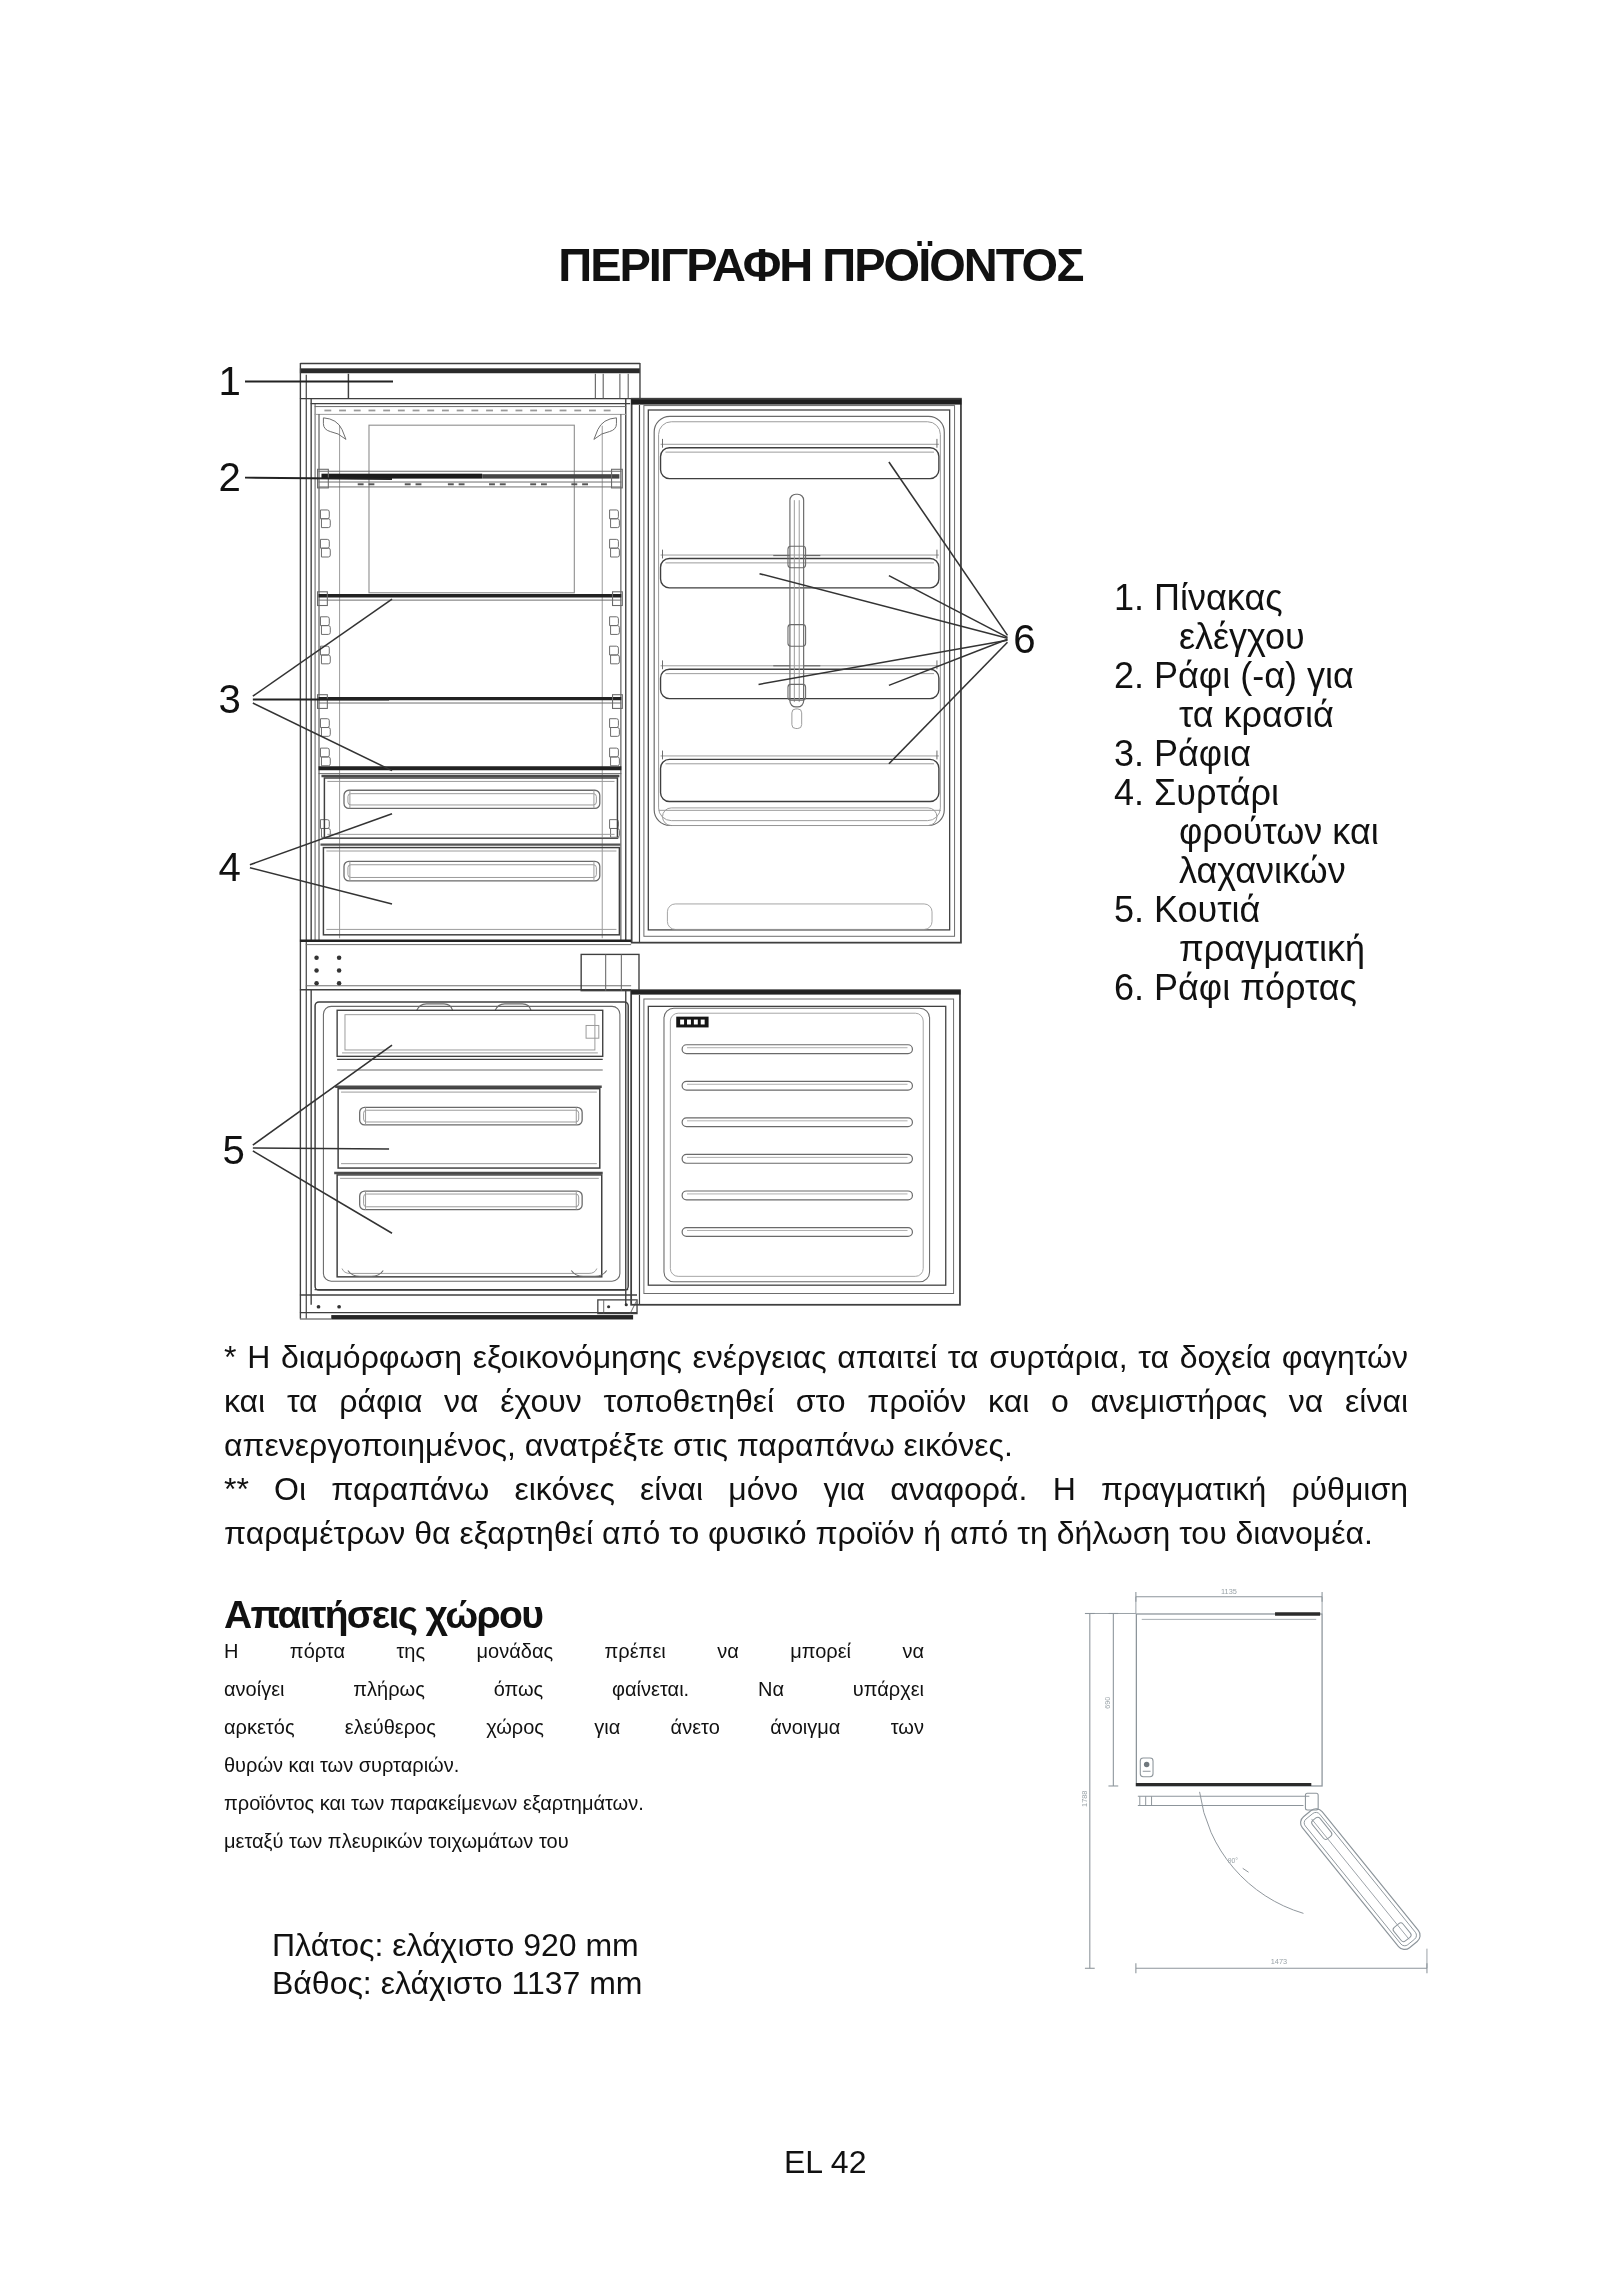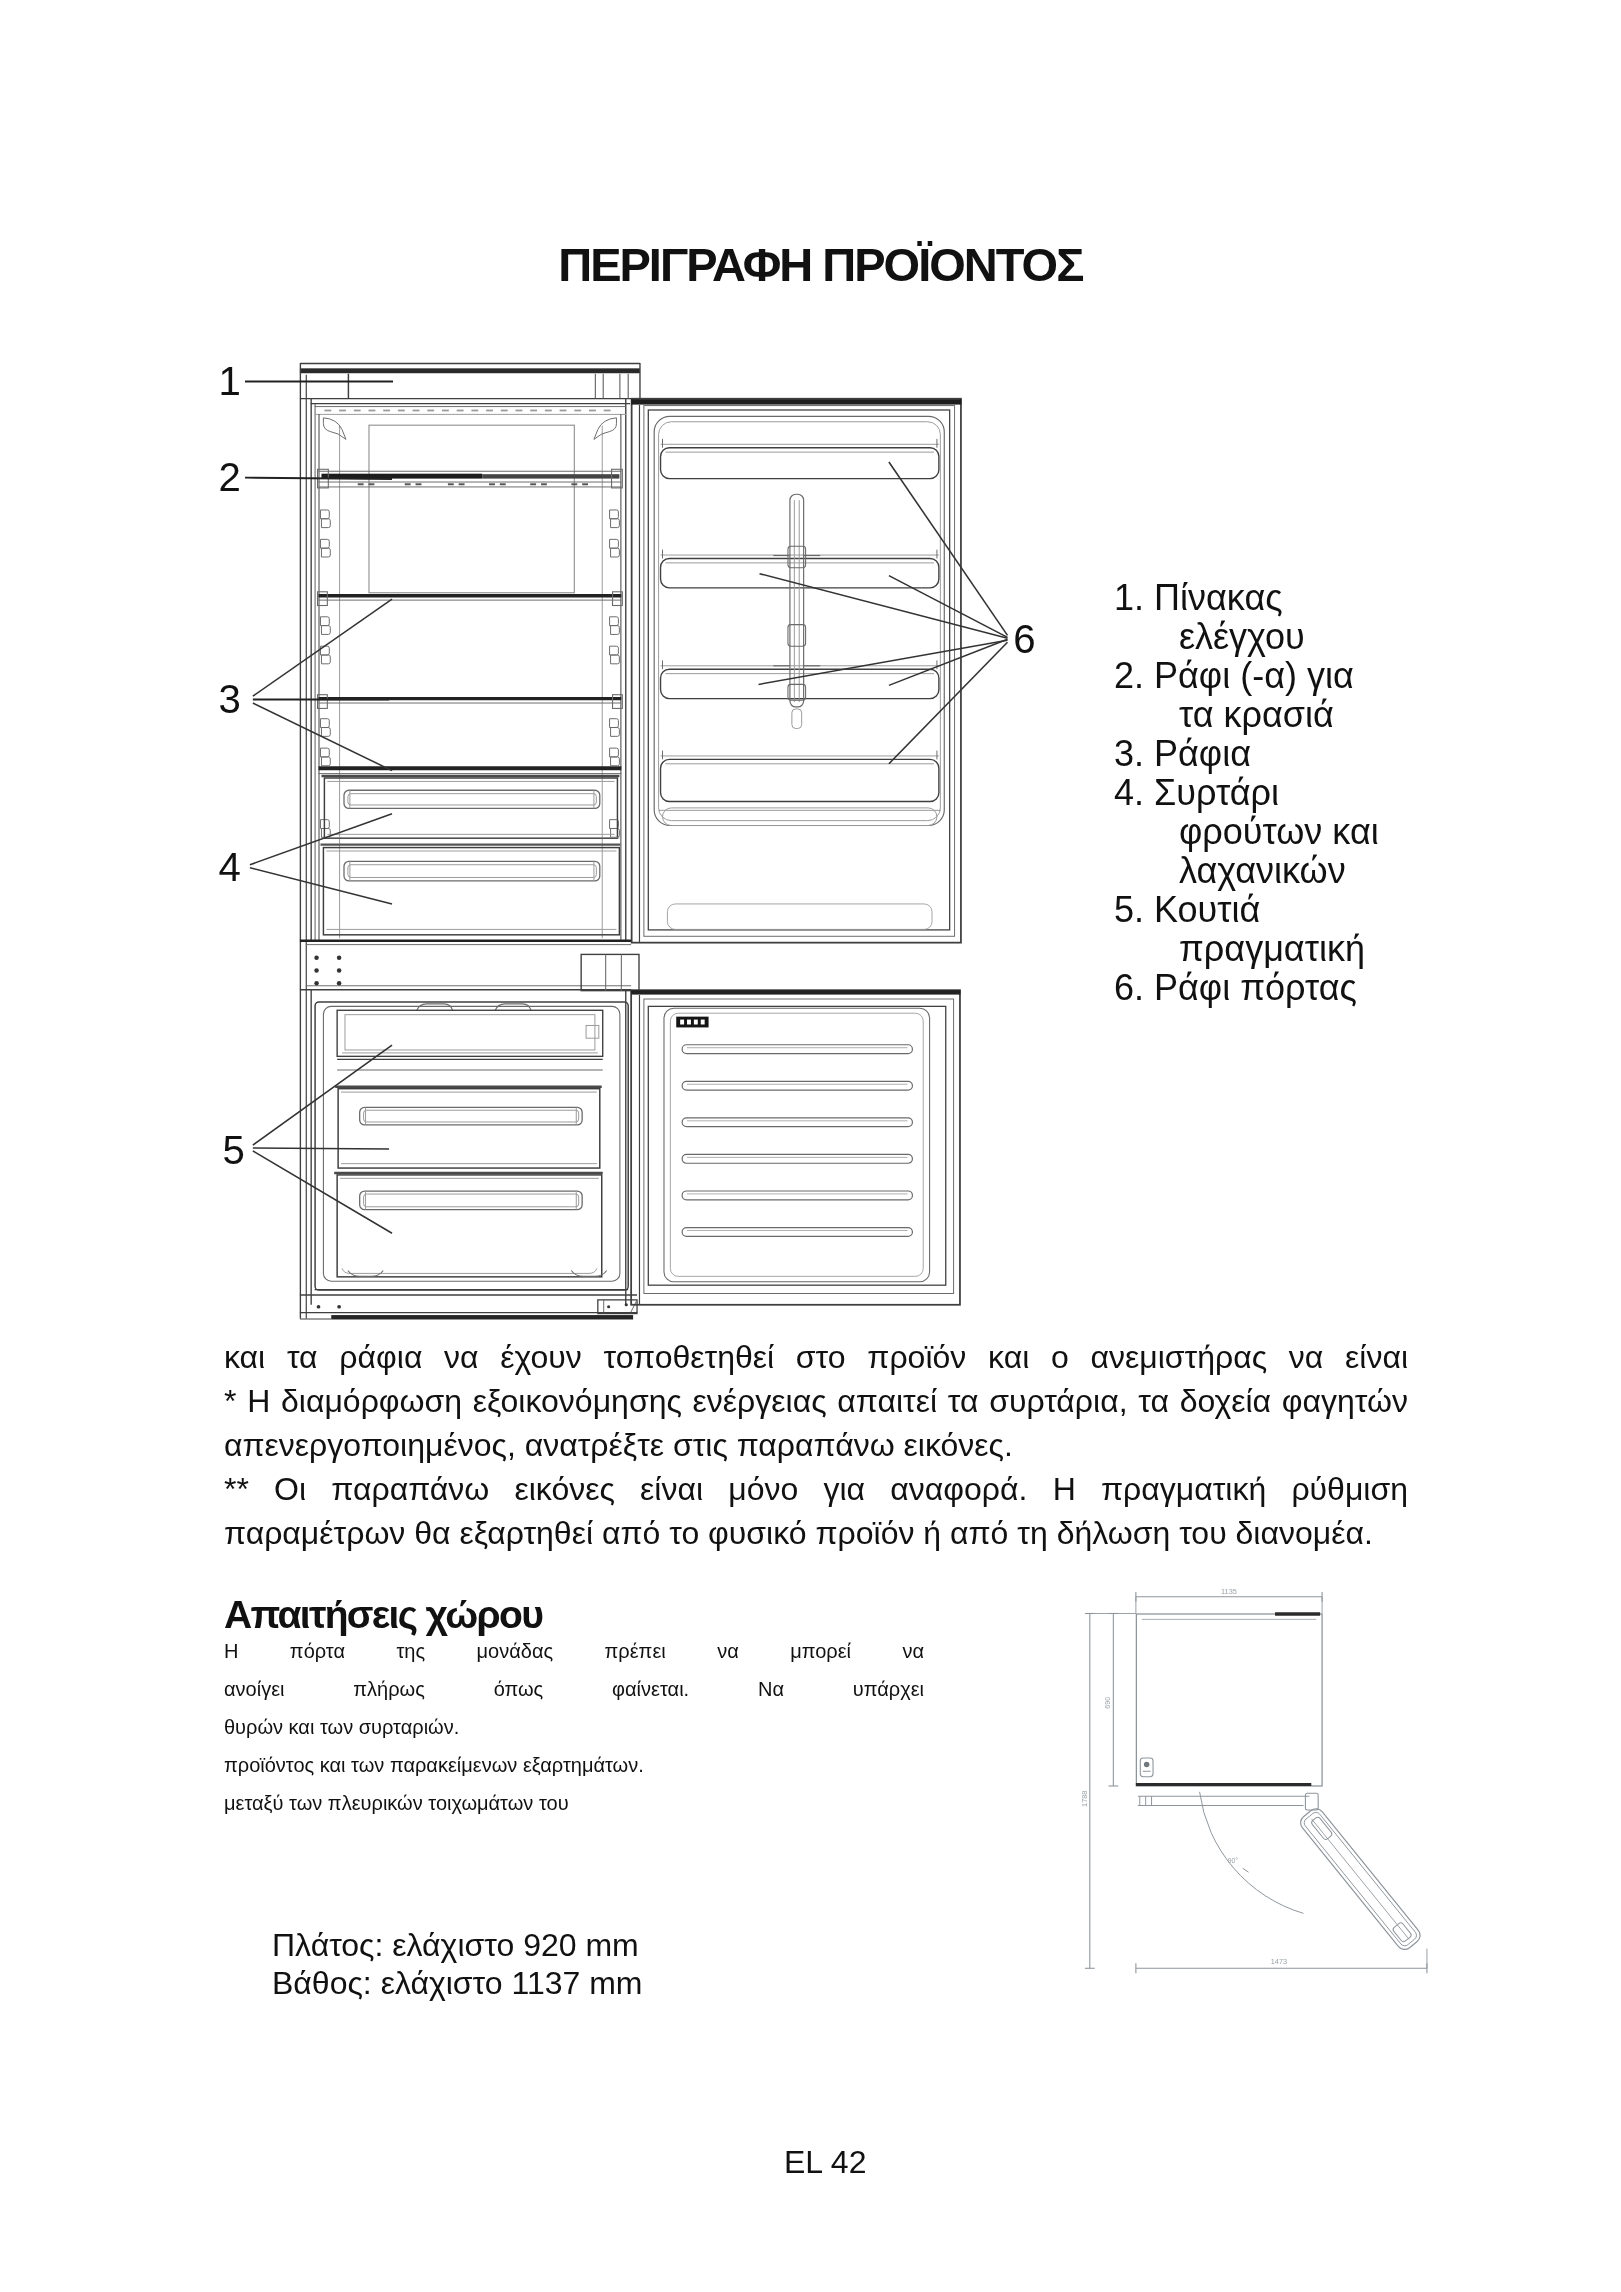--- a/index.html
+++ b/index.html
@@ -22,32 +22,33 @@
 <div>3. Ράφια</div>
 <div>4. Συρτάρι</div>
 <div style="padding-left:65px;">φρούτων και</div>
 <div style="padding-left:65px;">λαχανικών</div>
 <div>5. Κουτιά</div>
 <div style="padding-left:65px;">πραγματική</div>
 <div>6. Ράφι πόρτας</div>
 </div>
 
 <div class="abs" style="left:224px;top:1335px;width:1184px;font-size:32px;line-height:44px;">
+<div class="just">* Η διαμόρφωση εξοικονόμησης ενέργειας απαιτεί τα συρτάρια, τα δοχεία φαγητών</div>
 <div class="just">και τα ράφια να έχουν τοποθετηθεί στο προϊόν και ο ανεμιστήρας να είναι</div>
-<div class="just">* Η διαμόρφωση εξοικονόμησης ενέργειας απαιτεί τα συρτάρια, τα δοχεία φαγητών</div>
 <div class="line">απενεργοποιημένος, ανατρέξτε στις παραπάνω εικόνες.</div>
 <div class="just">** Οι παραπάνω εικόνες είναι μόνο για αναφορά. Η πραγματική ρύθμιση</div>
 <div class="line">παραμέτρων θα εξαρτηθεί από το φυσικό προϊόν ή από τη δήλωση του διανομέα.</div>
 </div>
 
 <div class="abs" style="left:224px;top:1585px;font-size:39px;font-weight:bold;letter-spacing:-1.7px;margin-top:8px;">Απαιτήσεις χώρου</div>
 
 <div class="abs" style="left:224px;top:1632px;width:700px;font-size:20px;line-height:38px;">
 <div class="just">Η πόρτα της μονάδας πρέπει να μπορεί να</div>
 <div class="just">ανοίγει πλήρως όπως φαίνεται. Να υπάρχει</div>
+<div class="just">αρκετός ελεύθερος χώρος για άνετο άνοιγμα των</div>
 <div class="line">θυρών και των συρταριών.</div>
 <div class="line">προϊόντος και των παρακείμενων εξαρτημάτων.</div>
 <div class="line">μεταξύ των πλευρικών τοιχωμάτων του</div>
 </div>
 
 <div class="abs" style="left:272px;top:1926px;font-size:32px;line-height:38px;">
 <div class="line">Πλάτος: ελάχιστο 920 mm</div>
 <div class="line">Βάθος: ελάχιστο 1137 mm</div>
 </div>
 

